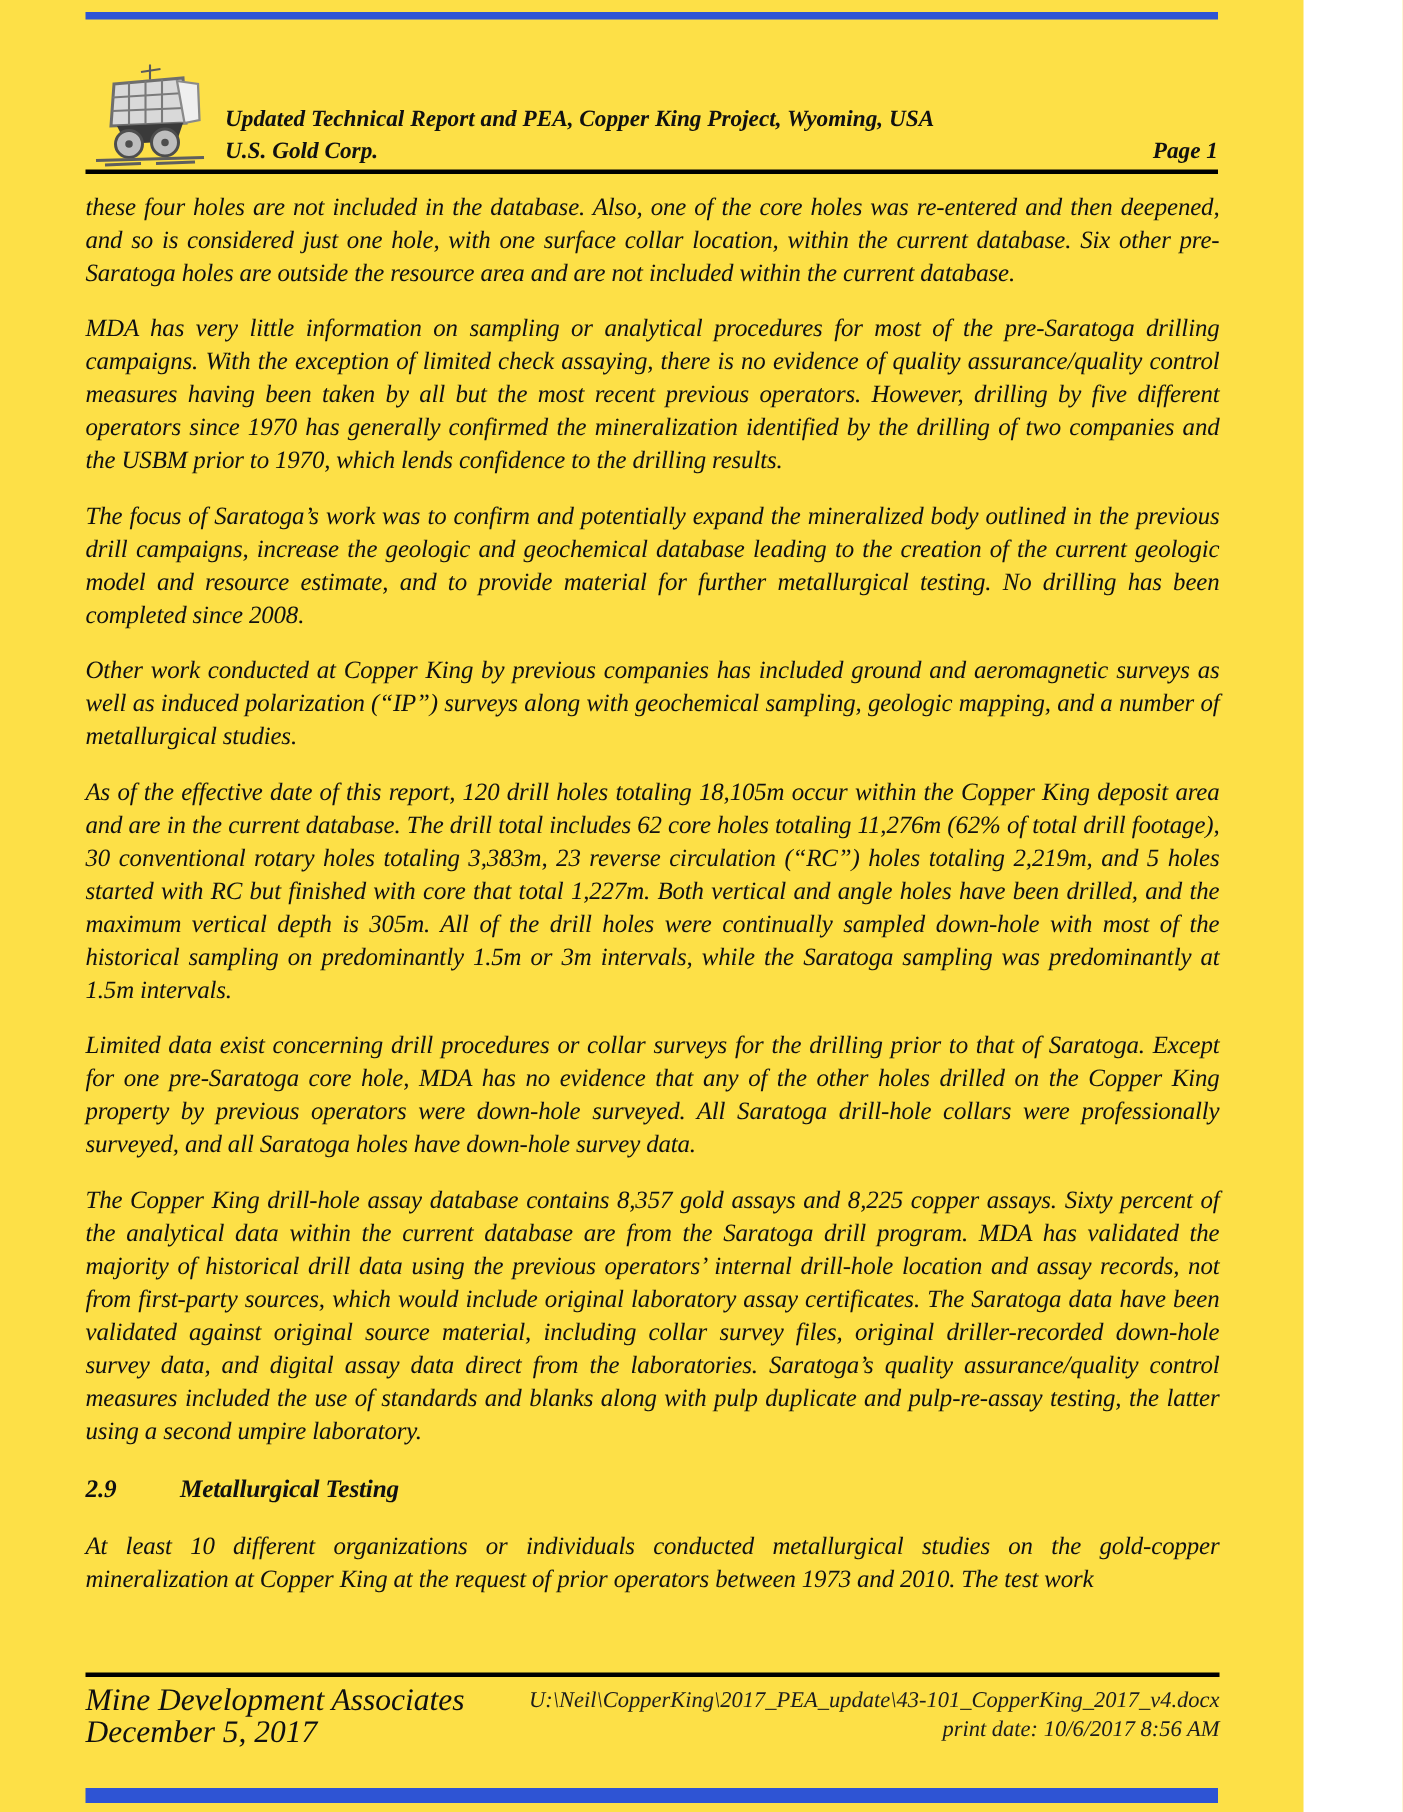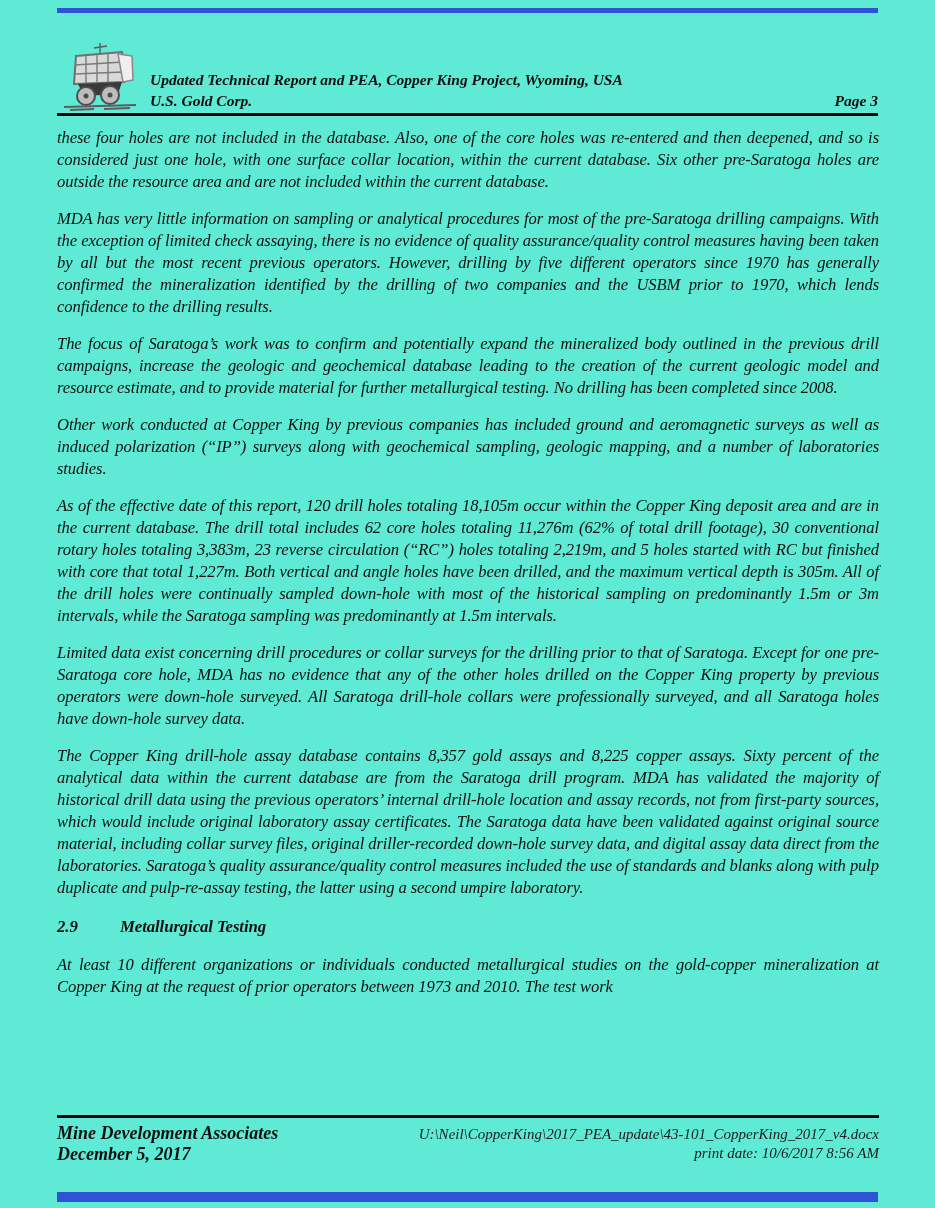--- a/index.html
+++ b/index.html
@@ -1,19 +1,19 @@
 <!DOCTYPE html>
 <html><head>
 <meta charset="utf-8">
 <style>
   html,body { margin:0; padding:0; background:#ffffff; }
   .page {
     position:relative;
-    width:935px; height:1208px;
-    background:#5eead4;
+    width:869px; height:1208px;
+    background:#fde047;
     font-family:"Liberation Serif", "DejaVu Serif", serif;
     color:#101010;
     overflow:hidden;
   }
   .accent-bar { position:absolute; left:57px; right:57px; }
   .accent-top { top:8px; height:5px; }
   .accent-bottom { bottom:6px; height:10px; }
 
   .header { position:absolute; top:40px; left:60px; right:57px; display:flex; align-items:flex-end; }
   .logo { width:80px; height:72px; margin-right:10px; flex:0 0 auto; }
@@ -31,21 +31,21 @@
     letter-spacing:-0.1px;
     font-style:italic;
   }
   .content p { margin:0 0 15px 0; }
   .heading { font-weight:bold; font-size:16.8px; margin:17px 0 16px 0; text-align:left; }
   .heading .h-num { display:inline-block; width:63px; }
 
   .footer { position:absolute; top:1115px; left:57px; right:56px; }
   .footer-rule { margin-bottom:5px; }
   .footer-row { display:flex; justify-content:space-between; align-items:flex-start; }
-  .footer-left { font-weight:bold; font-style:italic; font-size:18px; line-height:21px; }
+  .footer-left { font-weight:normal; font-style:italic; font-size:21px; line-height:21px; }
   .footer-right { font-style:italic; font-size:15px; line-height:19px; text-align:right; color:#1c1c1c; padding-top:2px; }
 </style>
 </head>
 <body>
 
 <div class="page">
 
   <div class="accent-bar accent-top" style="background: rgb(46, 84, 212);"></div>
 
   <div class="header">
@@ -78,31 +78,31 @@
           <line x1="4" y1="67" x2="76" y2="65"></line>
           <line x1="10" y1="70" x2="34" y2="69"></line>
           <line x1="44" y1="69" x2="70" y2="68"></line>
         </g>
       </svg>
     </div>
     <div class="header-text">
       <div>Updated Technical Report and PEA, Copper King Project, Wyoming, USA</div>
       <div class="header-row2">
         <span>U.S. Gold Corp.</span>
-        <span>Page 3</span>
+        <span>Page 1</span>
       </div>
     </div>
   </div>
   <div class="rule header-rule"></div>
 
   <div class="content">
     <p>these four holes are not included in the database.  Also, one of the core holes was re-entered and then deepened, and so is considered just one hole, with one surface collar location, within the current database. Six other pre-Saratoga holes are outside the resource area and are not included within the current database.</p>
     <p>MDA has very little information on sampling or analytical procedures for most of the pre-Saratoga drilling campaigns.  With the exception of limited check assaying, there is no evidence of quality assurance/quality control measures having been taken by all but the most recent previous operators.  However, drilling by five different operators since 1970 has generally confirmed the mineralization identified by the drilling of two companies and the USBM prior to 1970, which lends confidence to the drilling results.</p>
     <p>The focus of Saratoga’s work was to confirm and potentially expand the mineralized body outlined in the previous drill campaigns, increase the geologic and geochemical database leading to the creation of the current geologic model and resource estimate, and to provide material for further metallurgical testing. No drilling has been completed since 2008.</p>
-    <p>Other work conducted at Copper King by previous companies has included ground and aeromagnetic surveys as well as induced polarization (“IP”) surveys along with geochemical sampling, geologic mapping, and a number of laboratories studies.</p>
+    <p>Other work conducted at Copper King by previous companies has included ground and aeromagnetic surveys as well as induced polarization (“IP”) surveys along with geochemical sampling, geologic mapping, and a number of metallurgical studies.</p>
     <p>As of the effective date of this report, 120 drill holes totaling 18,105m occur within the Copper King deposit area and are in the current database.  The drill total includes 62 core holes totaling 11,276m (62% of total drill footage), 30 conventional rotary holes totaling 3,383m, 23 reverse circulation (“RC”) holes totaling 2,219m, and 5 holes started with RC but finished with core that total 1,227m.  Both vertical and angle holes have been drilled, and the maximum vertical depth is 305m.  All of the drill holes were continually sampled down-hole with most of the historical sampling on predominantly 1.5m or 3m intervals, while the Saratoga sampling was predominantly at 1.5m intervals.</p>
     <p>Limited data exist concerning drill procedures or collar surveys for the drilling prior to that of Saratoga. Except for one pre-Saratoga core hole, MDA has no evidence that any of the other holes drilled on the Copper King property by previous operators were down-hole surveyed.  All Saratoga drill-hole collars were professionally surveyed, and all Saratoga holes have down-hole survey data.</p>
     <p>The Copper King drill-hole assay database contains 8,357 gold assays and 8,225 copper assays.  Sixty percent of the analytical data within the current database are from the Saratoga drill program.  MDA has validated the majority of historical drill data using the previous operators’ internal drill-hole location and assay records, not from first-party sources, which would include original laboratory assay certificates.  The Saratoga data have been validated against original source material, including collar survey files, original driller-recorded down-hole survey data, and digital assay data direct from the laboratories.  Saratoga’s quality assurance/quality control measures included the use of standards and blanks along with pulp duplicate and pulp-re-assay testing, the latter using a second umpire laboratory.</p>
     <div class="heading">
       <span class="h-num">2.9</span><span>Metallurgical Testing</span>
     </div>
     <p>At least 10 different organizations or individuals conducted metallurgical studies on the gold-copper mineralization at Copper King at the request of prior operators between 1973 and 2010.  The test work</p>
   </div>
 
   <div class="footer">

